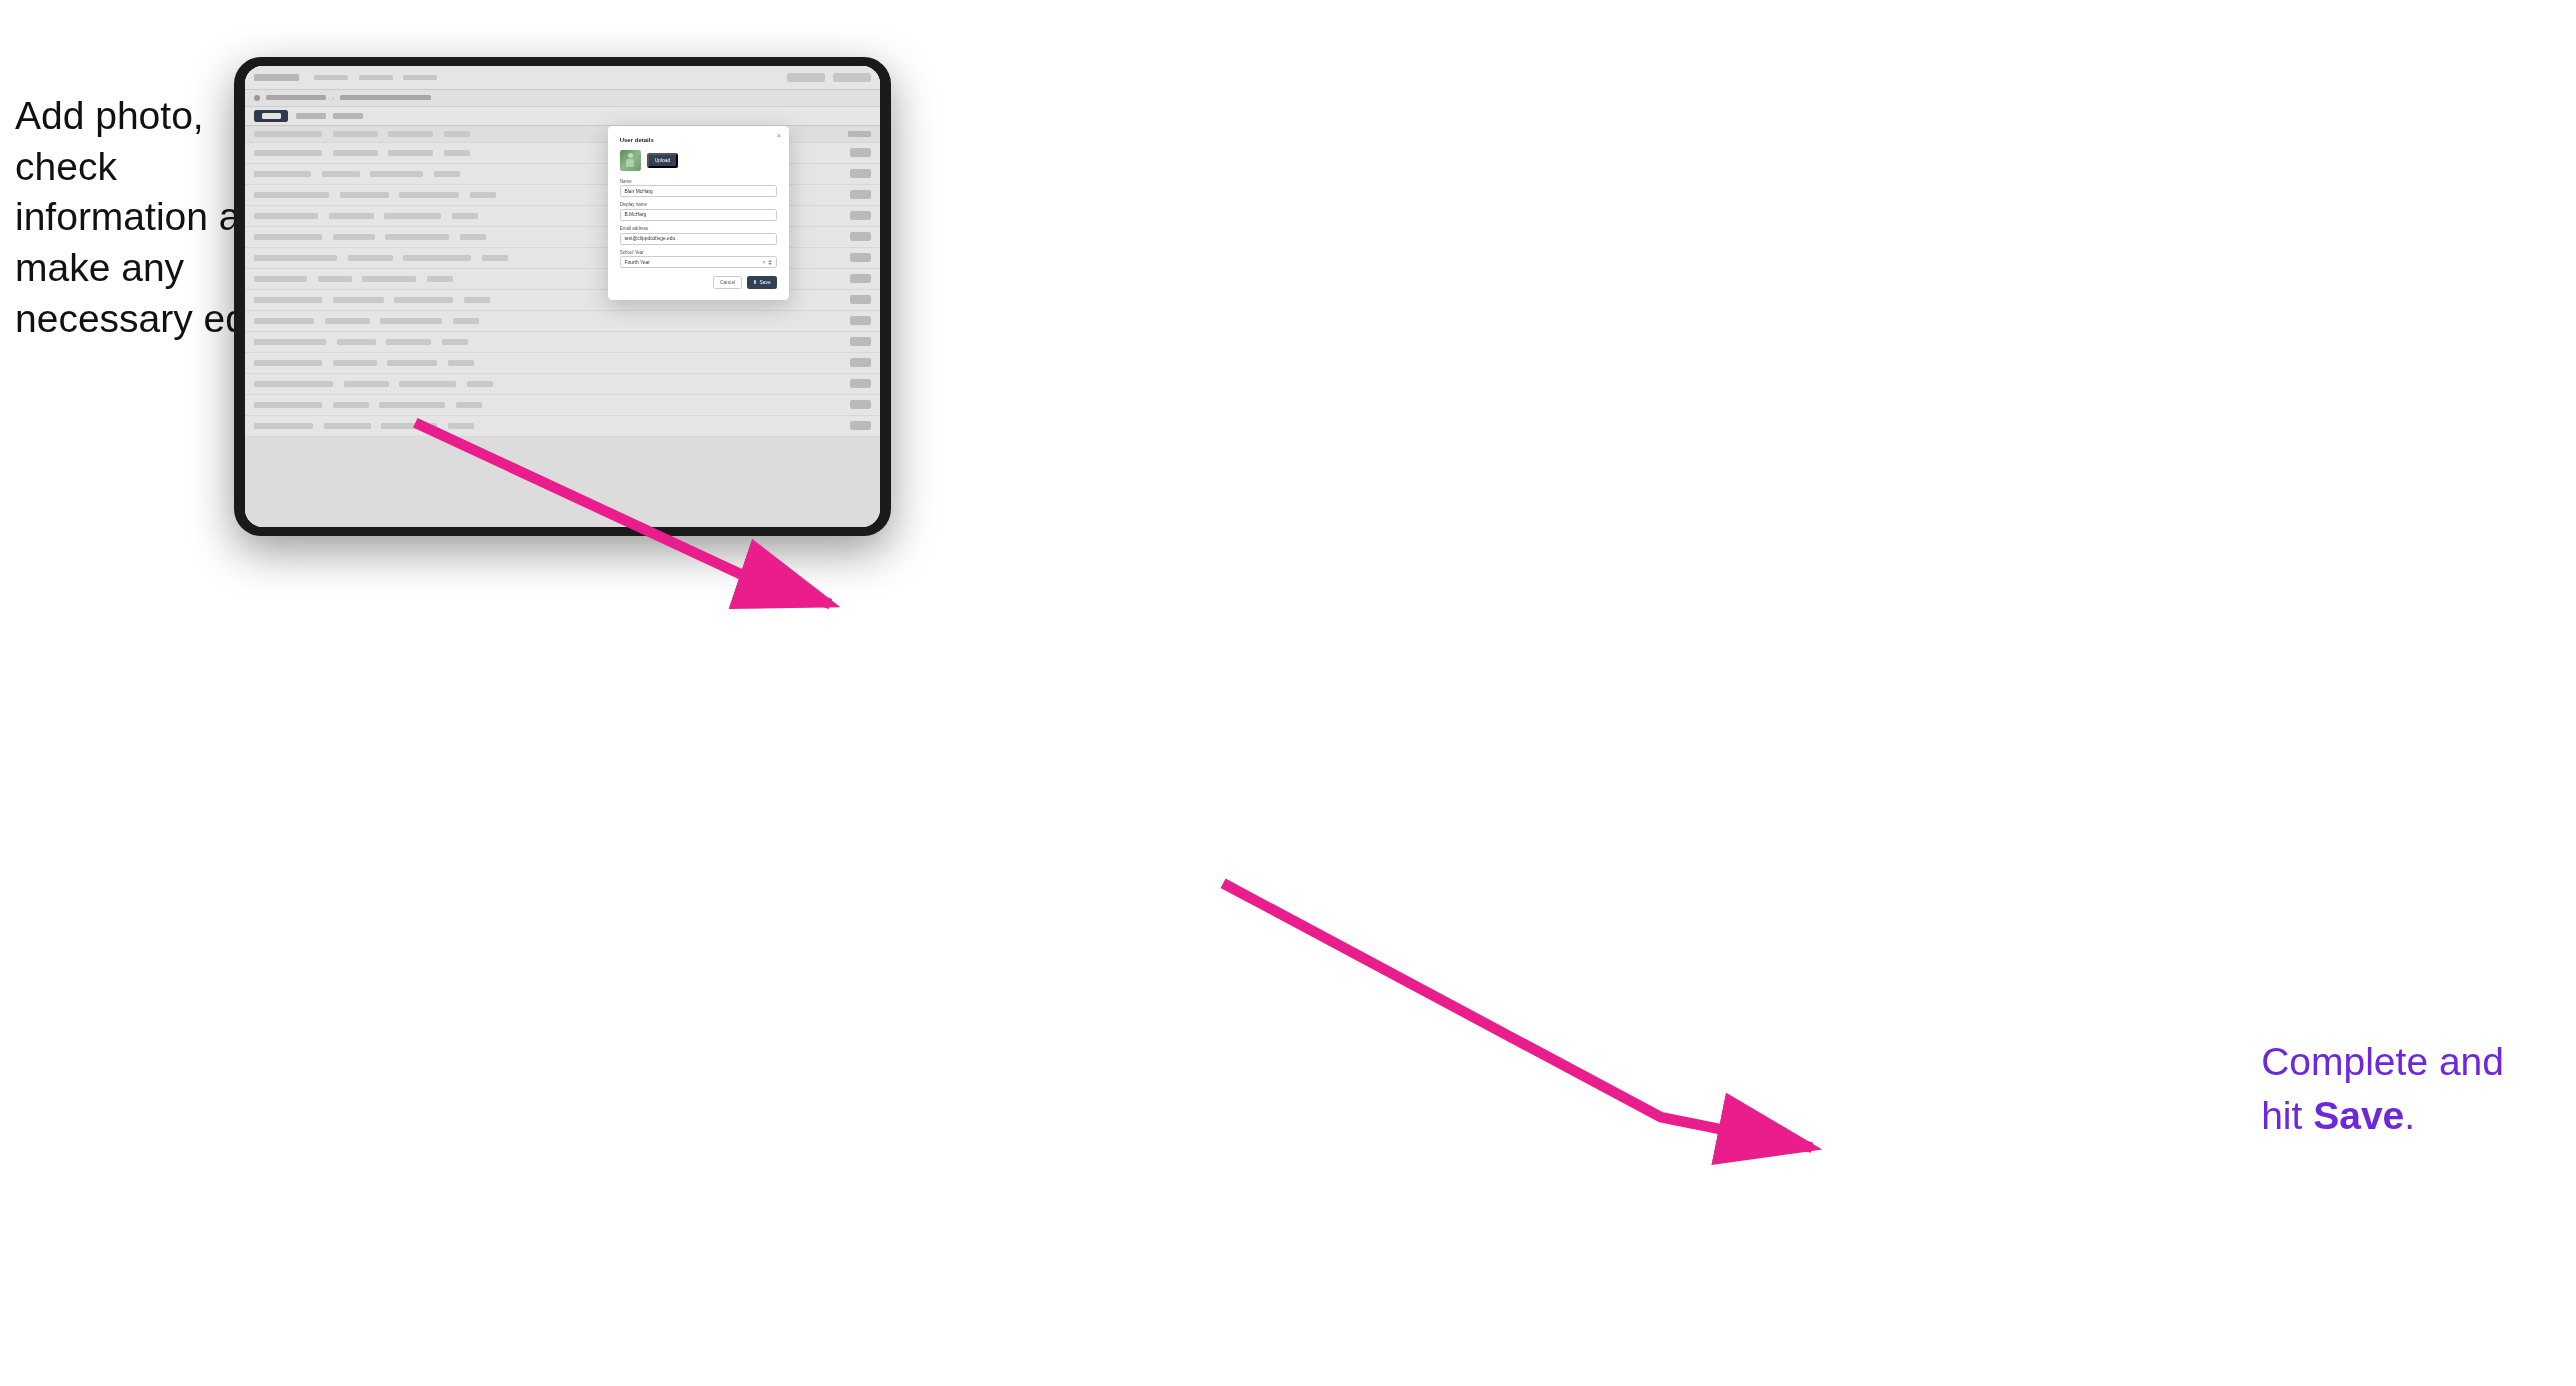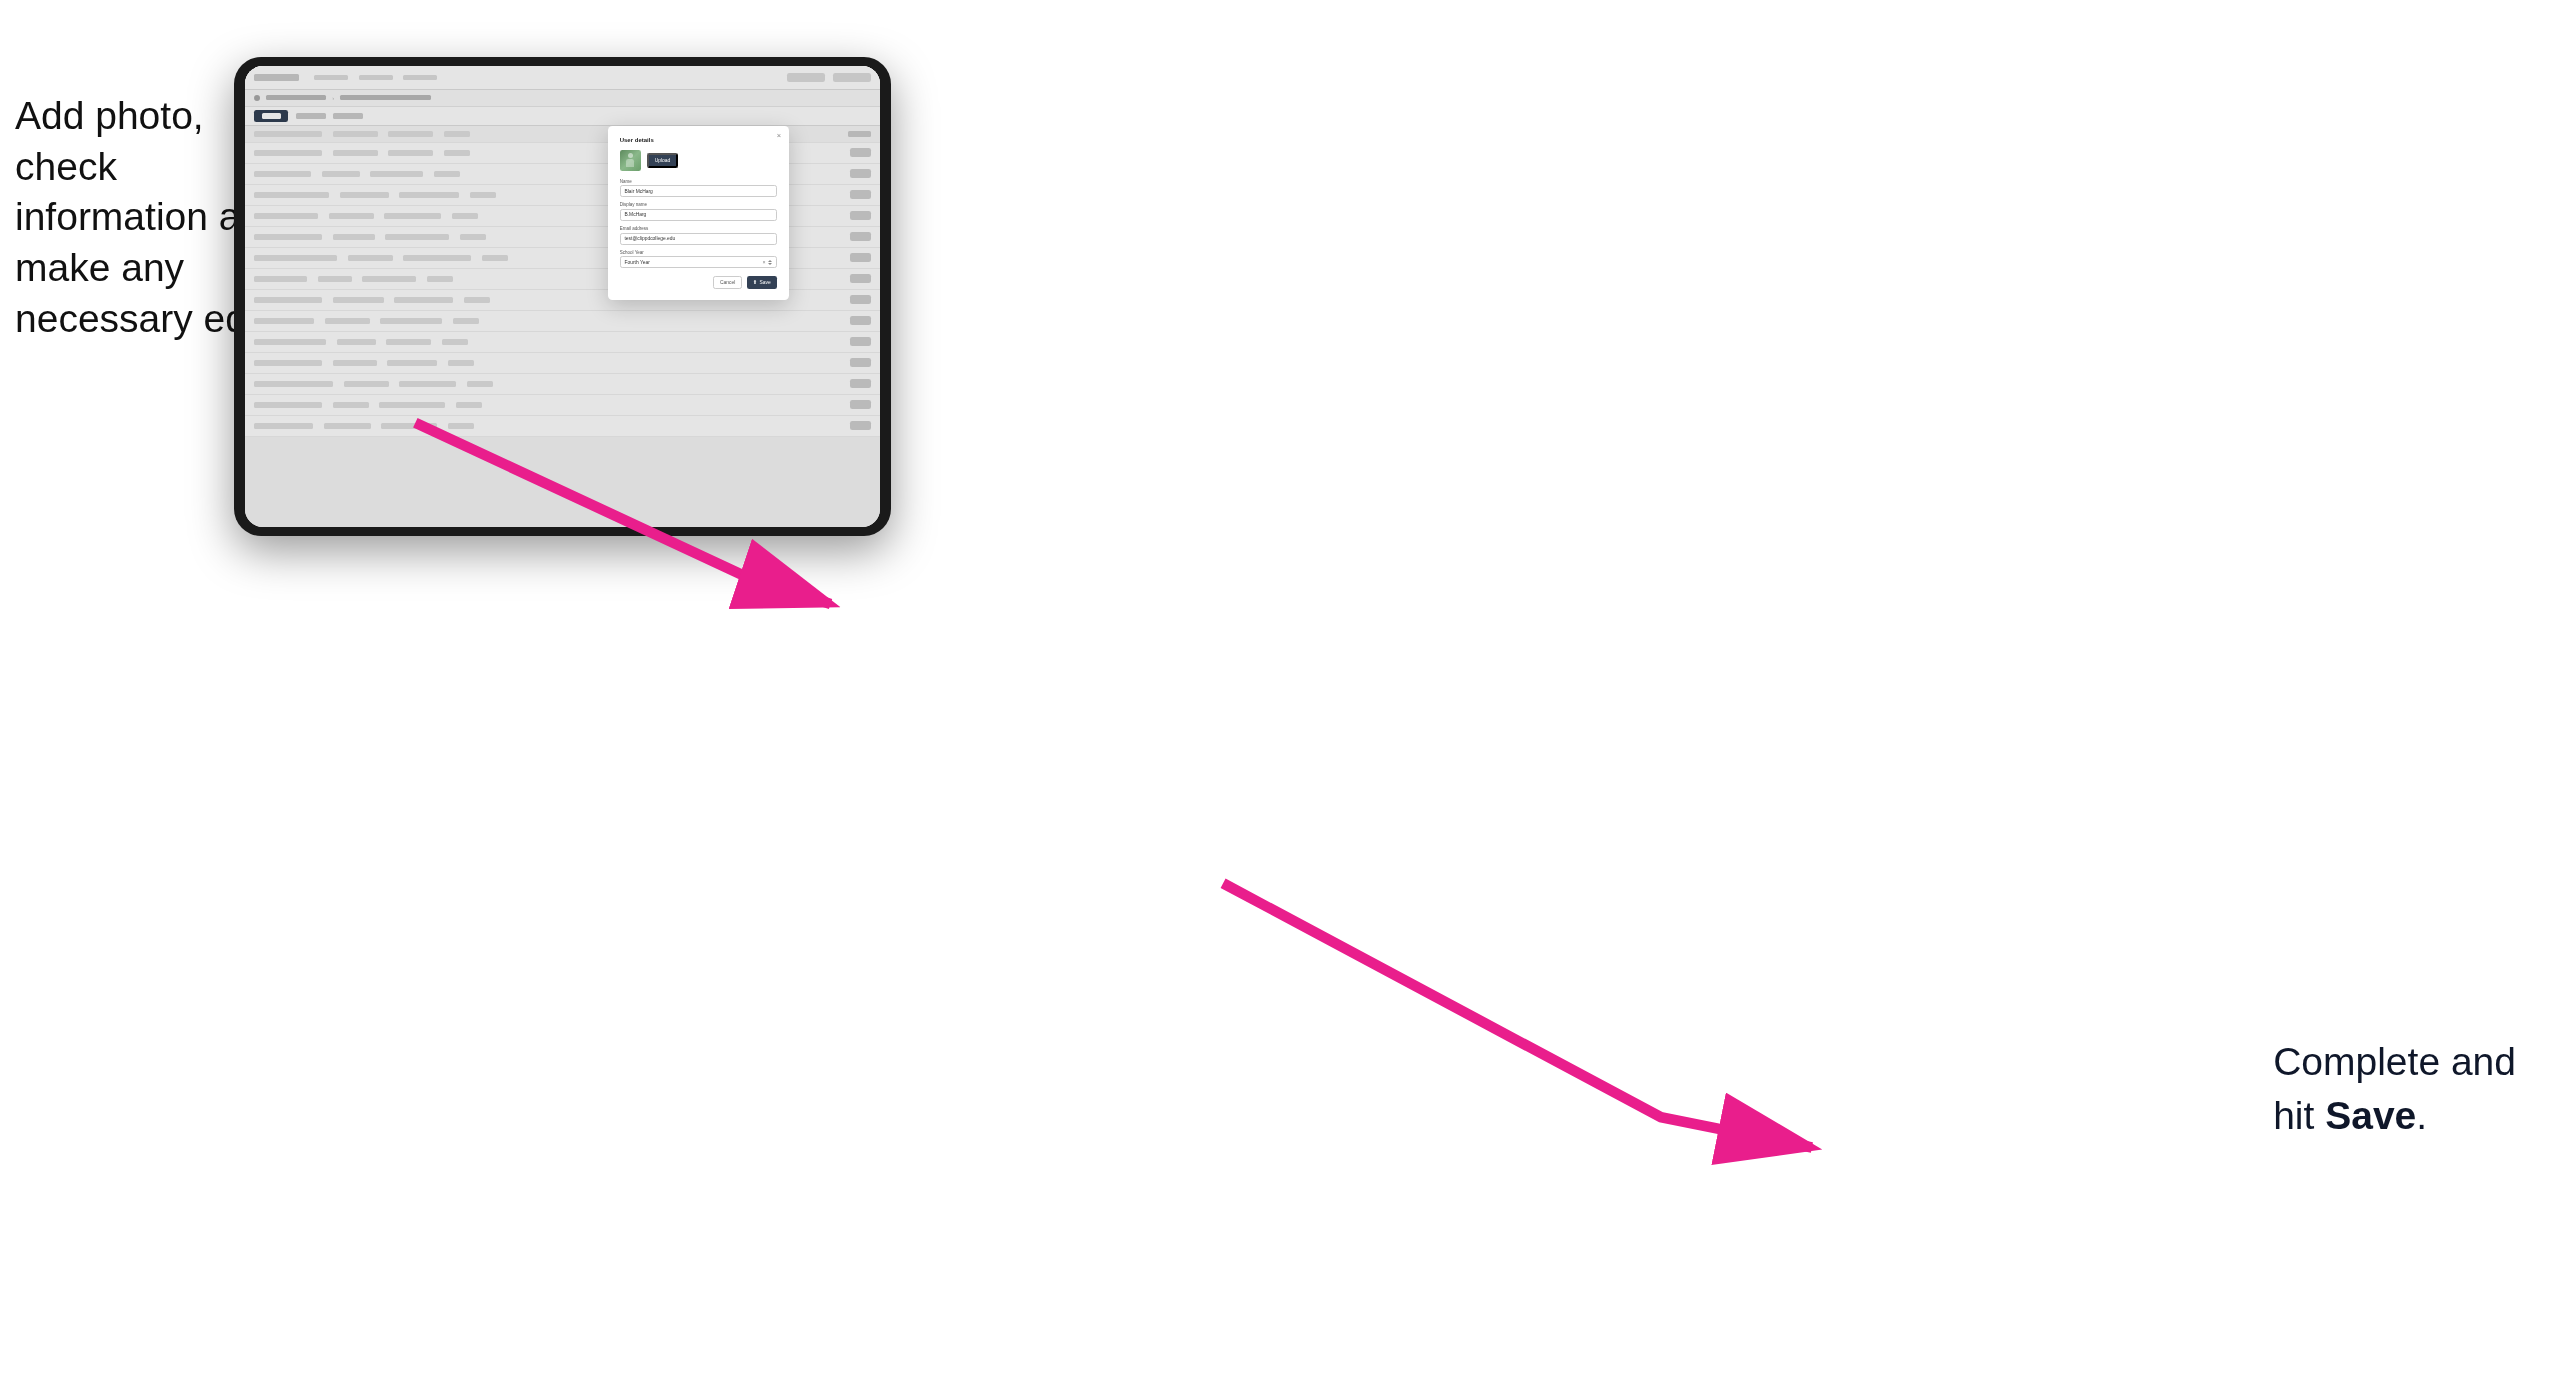--- a/index.html
+++ b/index.html
@@ -19,26 +19,26 @@
       top: 91px;
       font-size: 39px;
       font-weight: 400;
       line-height: 1.3;
       color: #111;
       max-width: 287px;
     }
 
     .annotation-right {
       position: absolute;
-      right: 60px;
+      right: 72px;
       bottom: 242px;
       font-size: 39px;
       font-weight: 400;
       line-height: 1.4;
-      color: #0f172a;
+      color: #6d28d9;
       max-width: 287px;
       text-align: left;
     }
 
     .annotation-right strong { font-weight: 700; }
 
     
     .arrows-svg {
       position: absolute;
       top: 0; left: 0;

